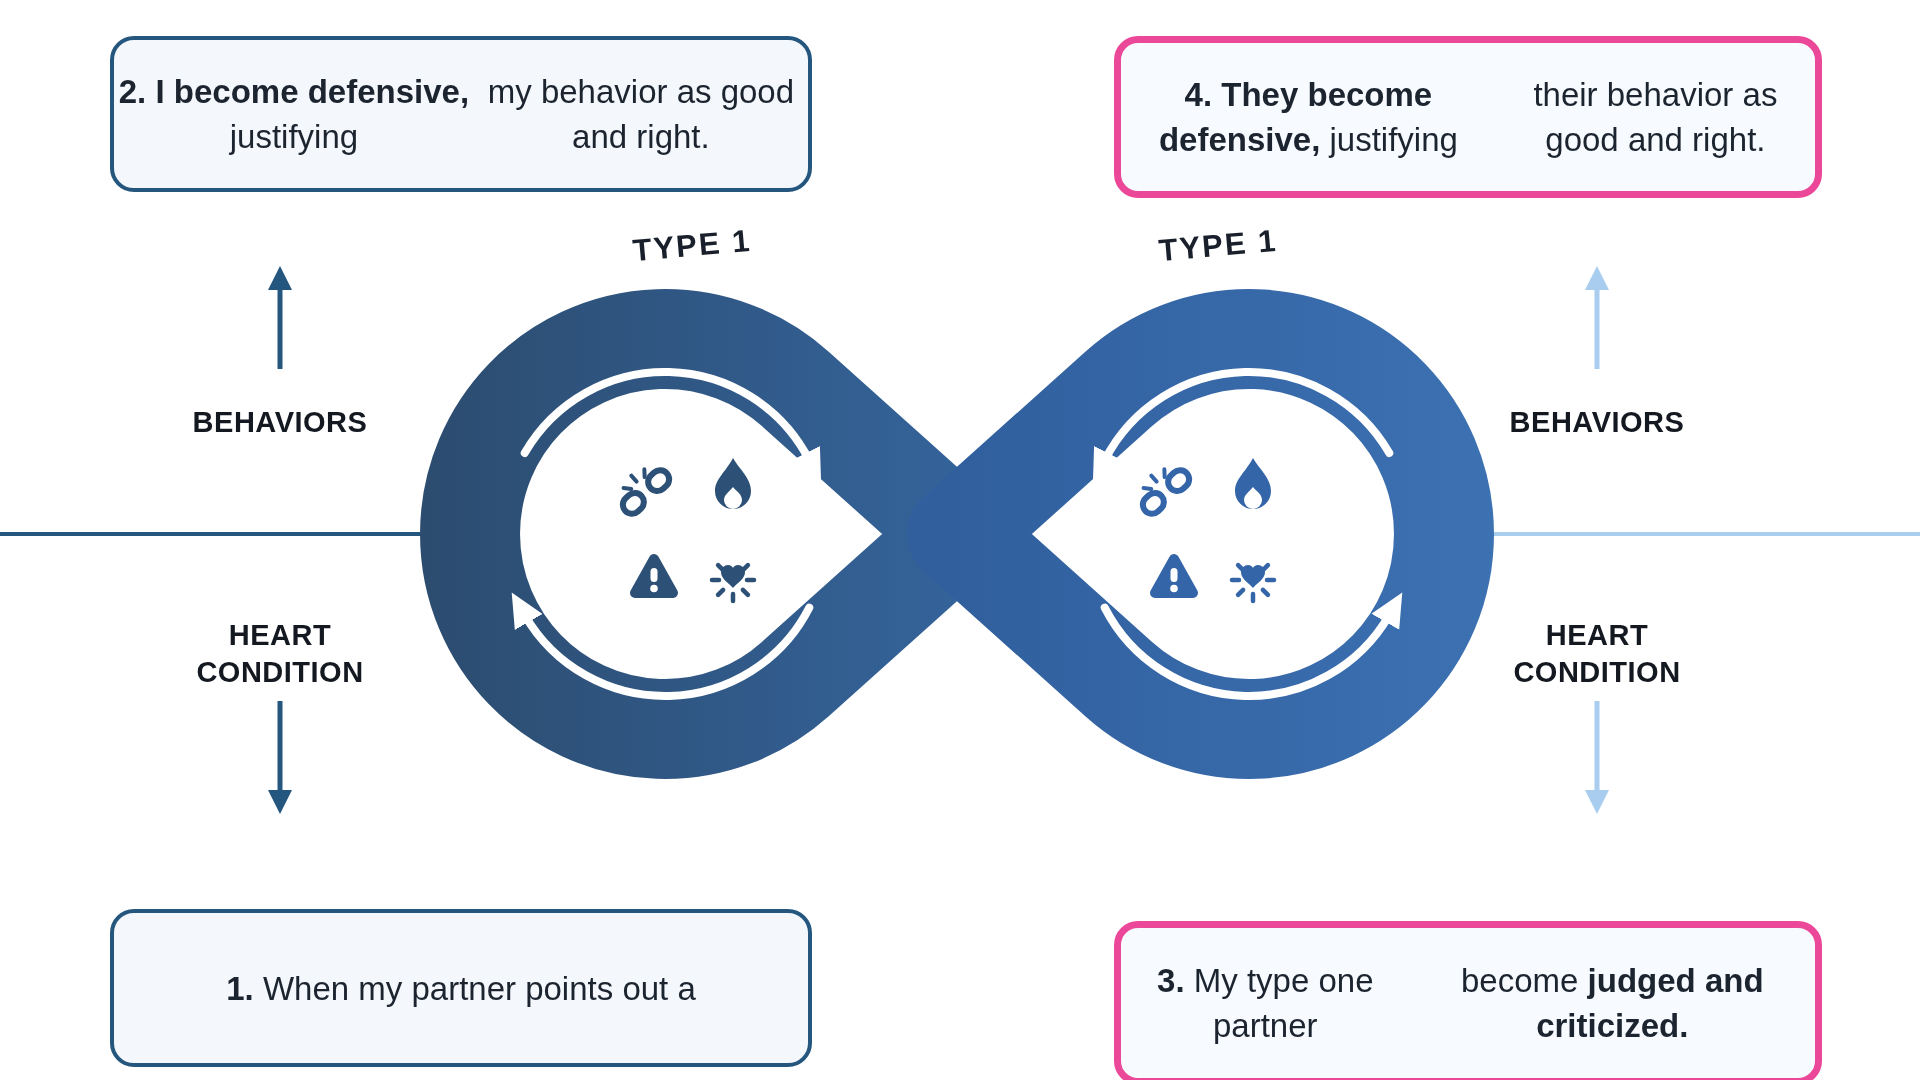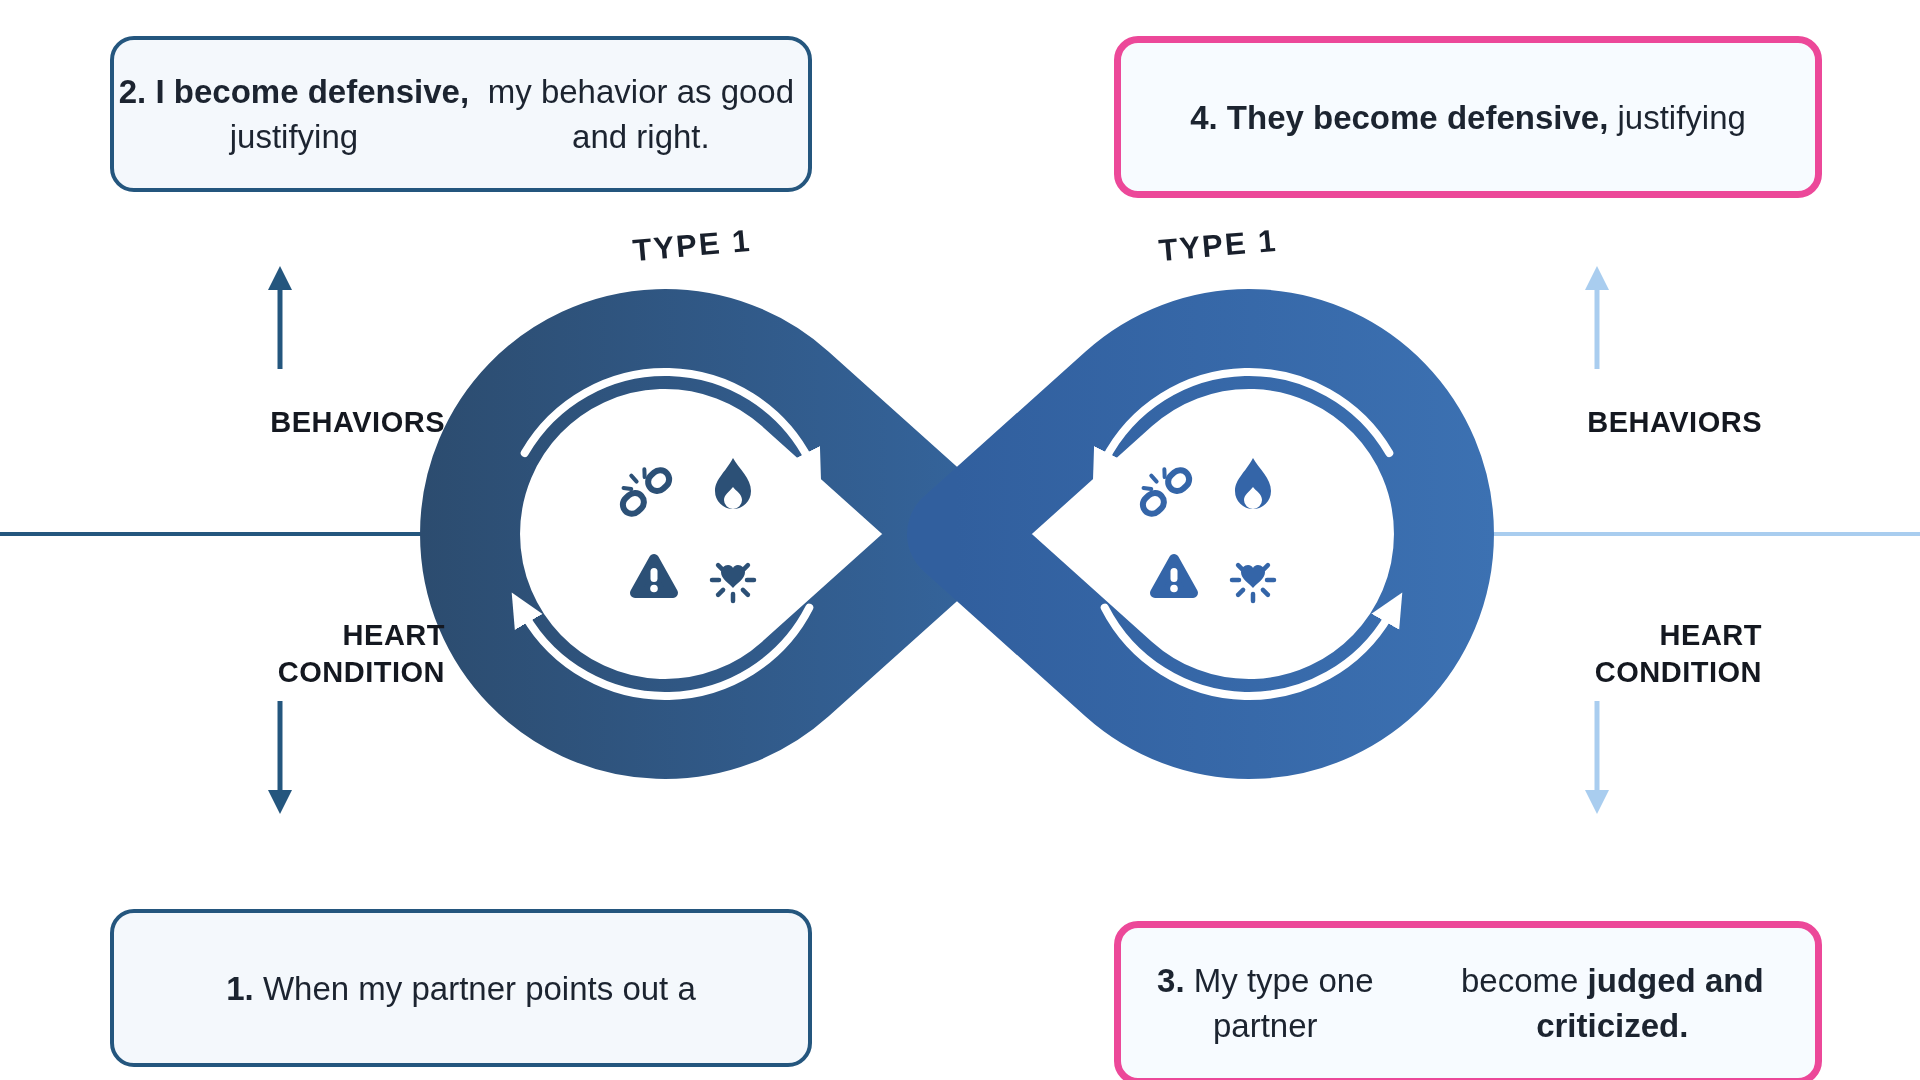--- a/index.html
+++ b/index.html
@@ -20,21 +20,21 @@
   .pos-tr{left:1114px;top:36px;}
   .pos-bl{left:110px;top:909px;height:150px;text-align:center;}
   .pos-br{left:1114px;top:909px;height:150px;margin-top:12px;}
   .type-label{
     position:absolute;width:280px;text-align:center;font-size:31px;font-weight:700;
     letter-spacing:2px;color:#19202C;transform:rotate(-5deg);
   }
   #type-left{left:552px;top:228px;}
   #type-right{left:1078px;top:228px;}
   .axis-word{
-    position:absolute;width:330px;text-align:right;font-weight:700;
+    position:absolute;width:330px;text-align:center;font-weight:700;
     font-size:29px;letter-spacing:0.5px;color:#141820;
   }
   #behaviors-left{left:115px;top:406px;}
   #behaviors-right{left:1432px;top:406px;}
   .axis-two{line-height:37px;}
   #heart-left{left:115px;top:617px;}
   #heart-right{left:1432px;top:617px;}
 </style>
 </head>
 <body>
@@ -120,20 +120,21 @@
     <use href="#iconset" xlink:href="#iconset" x="520" color="#3465A8"></use>
   </svg>
 
   <div class="callout dark pos-tl">
     <div><span class="b">2. I become defensive,</span><span> justifying</span></div>
     <div><span>my behavior as good and right.</span></div>
   </div>
 
   <div class="callout light pos-tr">
     <div><span class="b">4. They become defensive,</span><span> justifying</span></div>
+    <div><span>their behavior as good and right.</span></div>
   </div>
 
   <div class="callout dark pos-bl">
     <div><span class="b">1.</span><span> When my partner points out a</span></div>
   </div>
 
   <div class="callout light pos-br">
     <div><span class="b">3.</span><span> My type one partner</span></div>
     <div><span>become </span><span class="b">judged and criticized.</span></div>
   </div>

